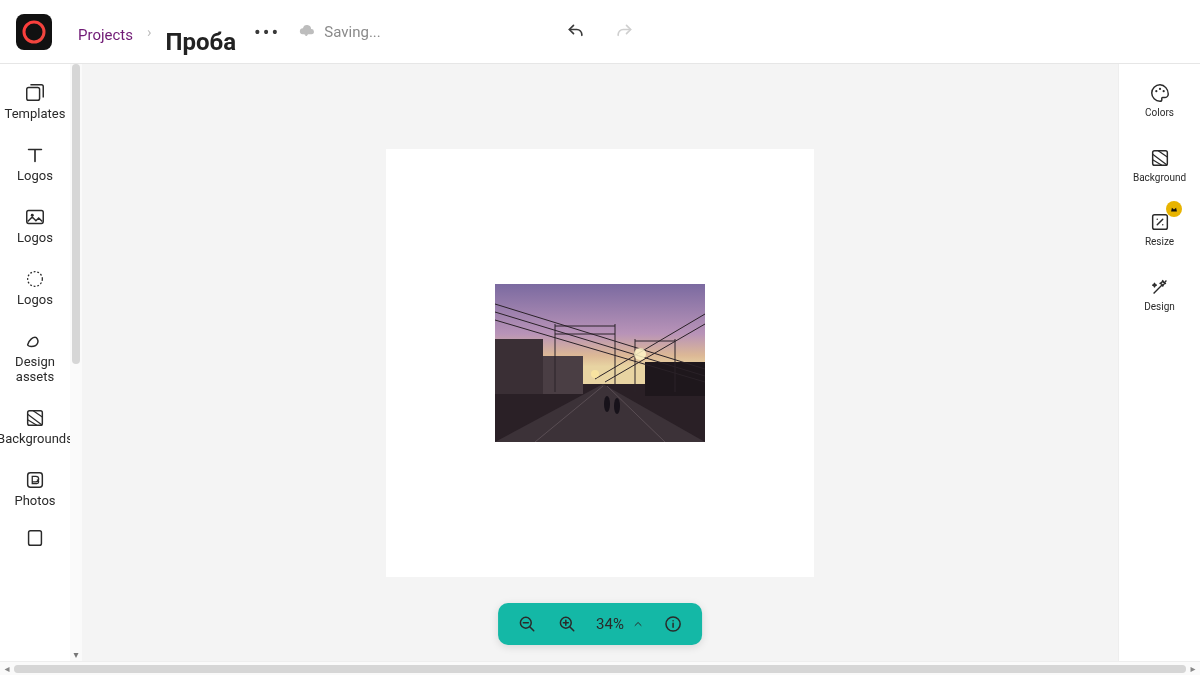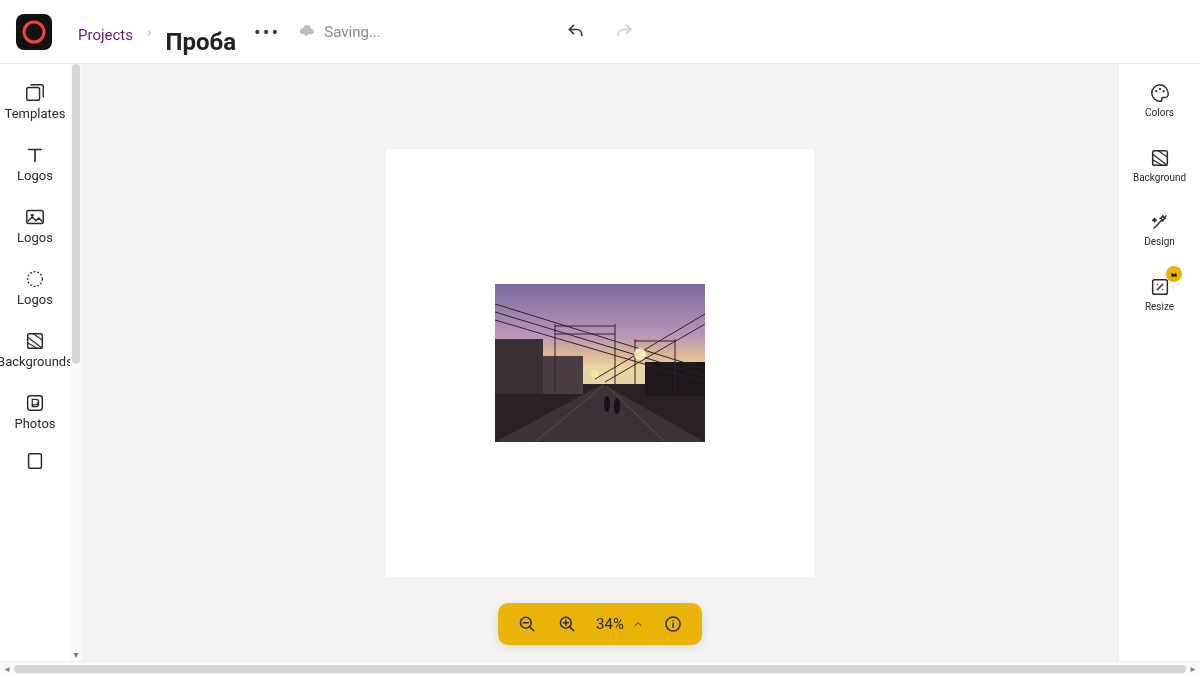--- a/index.html
+++ b/index.html
@@ -33,21 +33,21 @@
 .left-scroll { width: 12px; background: #fafafa; position: relative; }
 .left-scroll .thumb { position: absolute; left: 2px; width: 8px; top: 0; height: 300px; background: #d6d6d6; border-radius: 4px; }
 .left-scroll .arrow { position: absolute; left: 0; width: 12px; height: 12px; font-size: 10px; color: #777; text-align: center; }
 .left-scroll .arrow.up { top: -2px; }
 .left-scroll .arrow.down { bottom: 0; }
 
 .canvas-wrap { flex: 1; background: #f4f4f4; position: relative; display: flex; align-items: center; justify-content: center; }
 .artboard { width: 428px; height: 428px; background: #fff; display: flex; align-items: center; justify-content: center; }
 .photo { width: 210px; height: 158px; }
 
-.zoombar { position: absolute; bottom: 16px; left: 50%; transform: translateX(-50%); background: #eab308; border-radius: 10px; box-shadow: 0 2px 8px rgba(0,0,0,0.12); display: flex; align-items: center; gap: 18px; padding: 10px 18px; font-size: 15px; color: #2a2a2a; }
+.zoombar { position: absolute; bottom: 16px; left: 50%; transform: translateX(-50%); background: #14b8a6; border-radius: 10px; box-shadow: 0 2px 8px rgba(0,0,0,0.12); display: flex; align-items: center; gap: 18px; padding: 10px 18px; font-size: 15px; color: #2a2a2a; }
 .zoombar .zi { width: 22px; height: 22px; display: flex; align-items: center; justify-content: center; cursor: pointer; }
 .zoombar .pct { display: flex; align-items: center; gap: 8px; }
 
 .right-rail { width: 82px; display: flex; flex-direction: column; align-items: center; padding-top: 18px; gap: 28px; border-left: 1px solid #eee; background: #fff; }
 .right-rail .rail-item { width: 68px; font-size: 10px; }
 .premium-badge { position: absolute; transform: translate(14px,-10px); width: 16px; height: 16px; border-radius: 50%; background: #e8b400; display: flex; align-items: center; justify-content: center; }
 .premium-badge svg { width: 10px; height: 10px; }
 
 .bottom-scroll { height: 14px; background: #fafafa; display: flex; align-items: center; border-top: 1px solid #eee; }
 .bottom-scroll .tri { width: 14px; font-size: 10px; color: #888; text-align: center; }
@@ -123,20 +123,26 @@
           <circle cx="9" cy="10" r="1.6" fill="#2a2a2a"></circle>
           <path d="M4 17l5-5 4 4 3-3 4 4" stroke="#2a2a2a" stroke-width="1.6" fill="none"></path>
         </svg>
       <span>Logos</span>
     </div>
     <div class="rail-item">
       <svg viewBox="0 0 24 24" fill="none">
           <circle cx="12" cy="12" r="8" stroke="#2a2a2a" stroke-width="1.4" stroke-dasharray="2 2"></circle>
         </svg>
       <span>Logos</span>
+    </div>
+    <div class="rail-item">
+      <svg viewBox="0 0 24 24" fill="none">
+          <path d="M4 16c2-6 6-8 8-8s4 3 3 6-5 4-7 4-4-1-4-2z" stroke="#2a2a2a" stroke-width="1.6"></path>
+        </svg>
+      <span>Design assets</span>
     </div>
     <div class="rail-item">
       <svg viewBox="0 0 24 24" fill="none">
           <rect x="4" y="4" width="16" height="16" rx="2" stroke="#2a2a2a" stroke-width="1.6"></rect>
           <path d="M4 8l16 12M4 14l10 6M10 4l10 7" stroke="#2a2a2a" stroke-width="1.3"></path>
         </svg>
       <span>Backgrounds</span>
     </div>
     <div class="rail-item">
       <svg viewBox="0 0 24 24" fill="none">
@@ -233,38 +239,38 @@
         </svg>
       <span>Colors</span>
     </div>
     <div class="rail-item">
       <svg viewBox="0 0 24 24" fill="none">
           <rect x="4" y="4" width="16" height="16" rx="2" stroke="#2a2a2a" stroke-width="1.6"></rect>
           <path d="M4 8l16 12M4 14l10 6M10 4l10 7" stroke="#2a2a2a" stroke-width="1.3"></path>
         </svg>
       <span>Background</span>
     </div>
-    <div class="rail-item">
-      <svg viewBox="0 0 24 24" fill="none">
-          <path d="M5 19l10-10m2-2l2-2M15 5l1 2 2 1-2 1-1 2-1-2-2-1 2-1 1-2zM6 8l.7 1.4L8 10l-1.3.6L6 12l-.7-1.4L4 10l1.3-.6L6 8z" stroke="#2a2a2a" stroke-width="1.5" stroke-linejoin="round"></path>
-        </svg>
-      <span>Design</span>
-    </div>
     <div class="rail-item" style="position:relative;">
       <div class="premium-badge">
         <svg viewBox="0 0 24 24">
             <path d="M5 18h14l-2-9-5 4-5-4-2 9z" fill="#111"></path>
           </svg>
       </div>
       <svg viewBox="0 0 24 24" fill="none">
           <rect x="4" y="4" width="16" height="16" rx="2" stroke="#2a2a2a" stroke-width="1.6"></rect>
           <path d="M9 15l6-6M9 9h0M15 15h0" stroke="#2a2a2a" stroke-width="1.6" stroke-linecap="round"></path>
         </svg>
       <span>Resize</span>
     </div>
+    <div class="rail-item">
+      <svg viewBox="0 0 24 24" fill="none">
+          <path d="M5 19l10-10m2-2l2-2M15 5l1 2 2 1-2 1-1 2-1-2-2-1 2-1 1-2zM6 8l.7 1.4L8 10l-1.3.6L6 12l-.7-1.4L4 10l1.3-.6L6 8z" stroke="#2a2a2a" stroke-width="1.5" stroke-linejoin="round"></path>
+        </svg>
+      <span>Design</span>
+    </div>
   </div>
 </div>
 
 <div class="bottom-scroll">
   <div class="tri">◂</div>
   <div class="track">
       <div class="thumb"></div>
     </div>
   <div class="tri">▸</div>
 </div>

